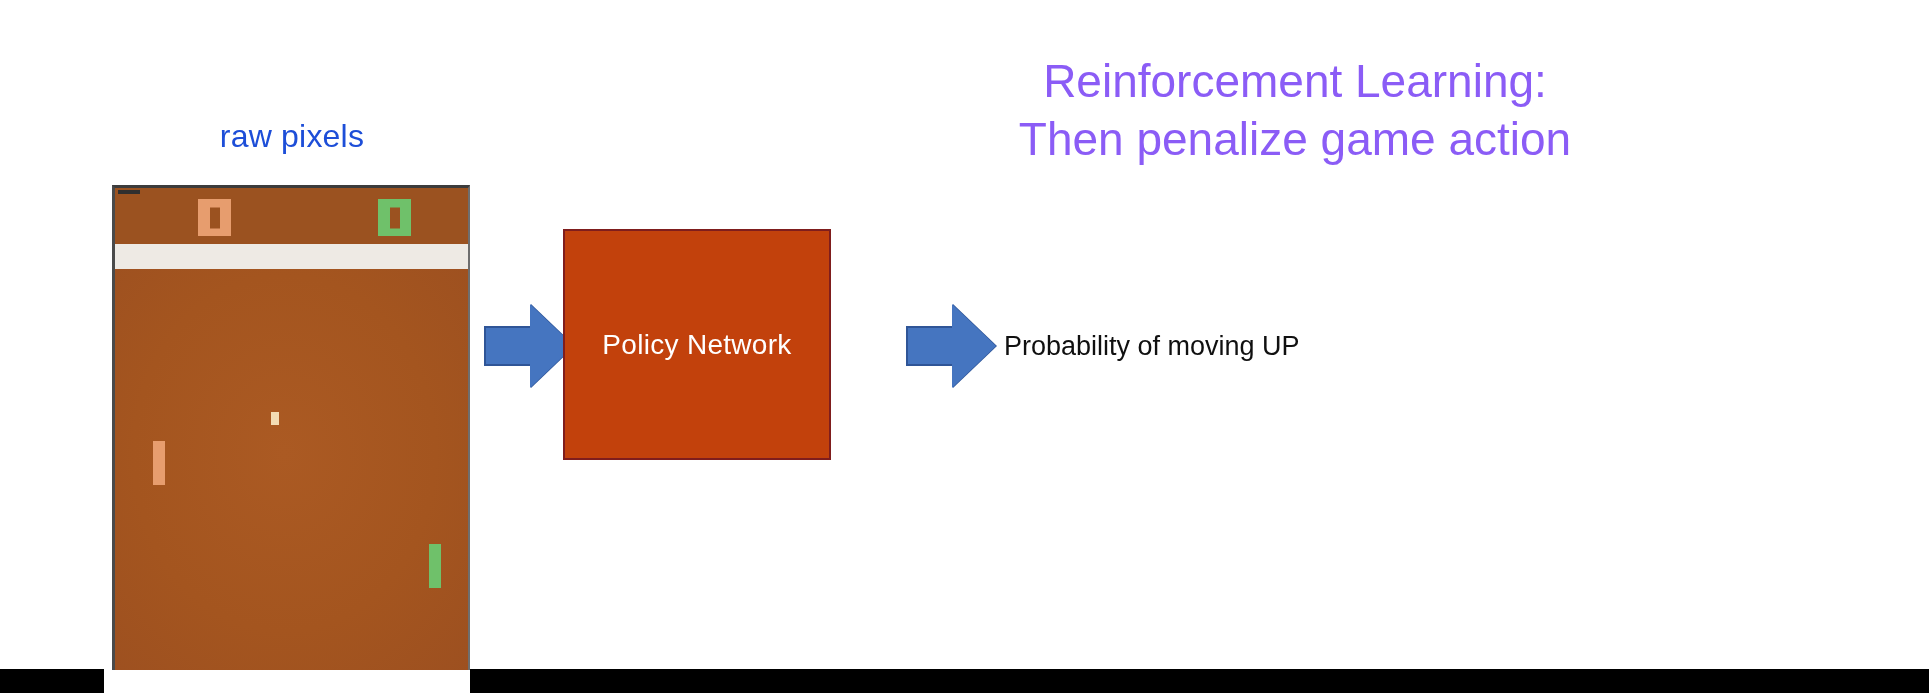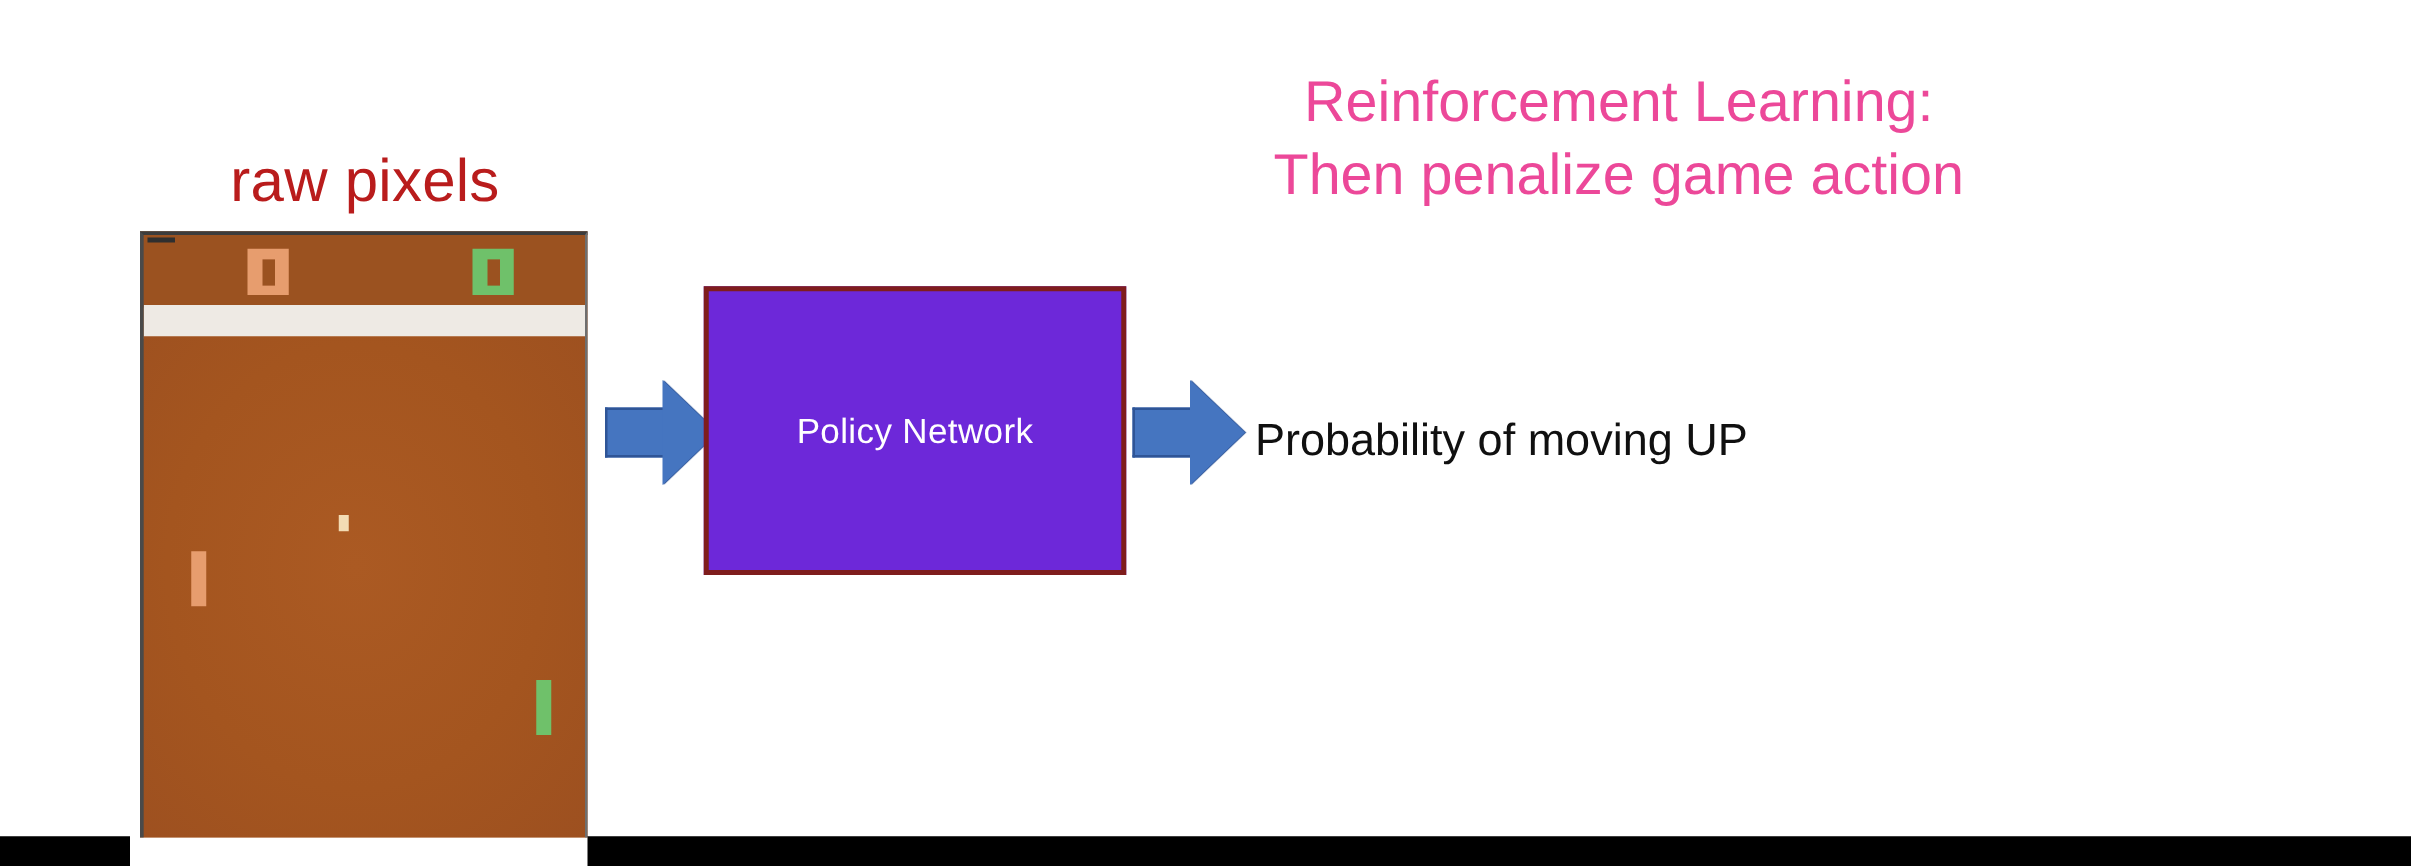--- a/index.html
+++ b/index.html
@@ -22,22 +22,22 @@
     background: #ffffff;
   }
 
   
   #raw-pixels-label {
     position: absolute;
     left: 112px;
     top: 118px;
     width: 360px;
     text-align: center;
-    font-size: 48px;
-    color: #b91c1c;
+    font-size: 32px;
+    color: #1d4ed8;
     font-family: "Liberation Sans", sans-serif;
     letter-spacing: .2px;
     white-space: nowrap;
   }
 
   
   #pong-screen {
     position: absolute;
     left: 112px;
     top: 185px;
@@ -133,21 +133,21 @@
     background: #2f2f2f;
   }
 
   
   #heading {
     position: absolute;
     left: 690px;
     top: 52px;
     width: 1210px;
     text-align: center;
-    color: #ec4899;
+    color: #8b5cf6;
     font-family: "Liberation Sans Narrow", "Liberation Sans", sans-serif;
     font-size: 46px;
     line-height: 58px;
     white-space: nowrap;
   }
   #heading .hline {
     display: block;
   }
   .arrow-shaft {
     position: absolute;
@@ -178,24 +178,24 @@
     height: 84px;
   }
   #arrow-in  { left: 484px; top: 304px; }
   #arrow-out { left: 906px; top: 304px; }
 
   
   #policy-network-box {
     position: absolute;
     left: 563px;
     top: 229px;
-    width: 338px;
+    width: 268px;
     height: 231px;
-    background: #6d28d9;
-    border: 4px solid #7f1d1d;
+    background: #c2410c;
+    border: 2px solid #7f1d1d;
     box-sizing: border-box;
   }
   #policy-network-label {
     position: absolute;
     left: 0;
     top: 0;
     width: 100%;
     height: 100%;
     display: flex;
     align-items: center;
@@ -204,21 +204,21 @@
     font-size: 28px;
     font-family: "Liberation Sans", sans-serif;
     letter-spacing: .3px;
   }
 
   
   #output-label {
     position: absolute;
     left: 1004px;
     top: 331px;
-    font-size: 36px;
+    font-size: 27px;
     color: #101010;
     font-family: "Liberation Sans", sans-serif;
     white-space: nowrap;
   }
 
   
   .bottom-bar {
     position: absolute;
     height: 24px;
     background: #000000;

